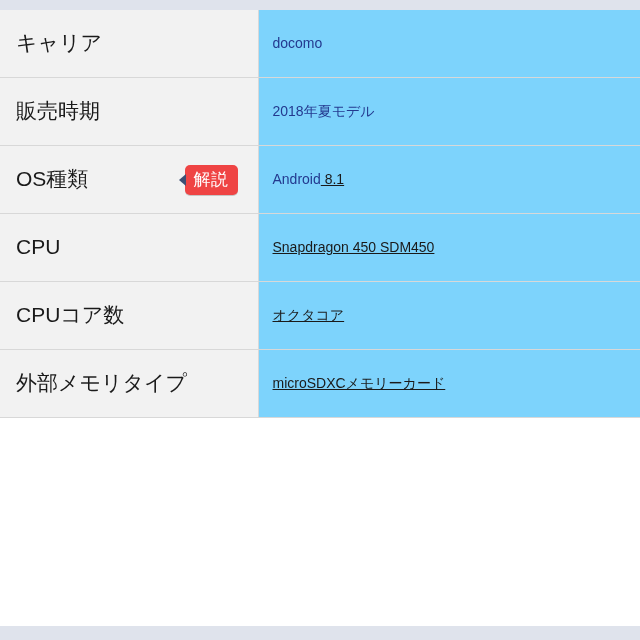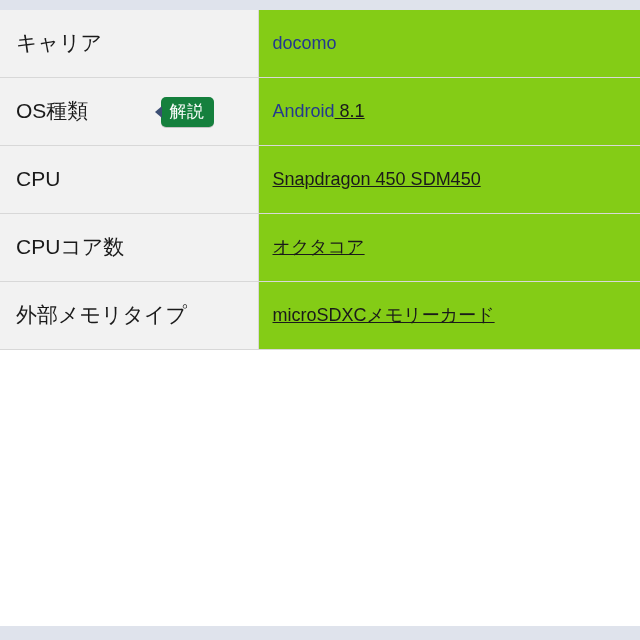--- a/index.html
+++ b/index.html
@@ -85,48 +85,48 @@
     word-break: break-all;
   }
 
   
   .info-badge {
     position: relative;
     flex: 0 0 auto;
     display: inline-flex;
     align-items: center;
     justify-content: center;
-    background: #15803d;
+    background: #ef4444;
     color: #ffffff;
     font-size: 17px;
     line-height: 1;
     border-radius: 5px;
     padding: 6px 9px 7px 9px;
-    margin-right: 32px;
+    margin-right: 8px;
     box-shadow: 0 1px 0 rgba(0,0,0,.18);
     letter-spacing: .5px;
   }
   .info-badge::before {
     content: "";
     position: absolute;
     left: -6px;
     top: 50%;
     transform: translateY(-50%);
     width: 0;
     height: 0;
     border-top: 6px solid transparent;
     border-bottom: 6px solid transparent;
     border-right: 7px solid #3c4f74;
   }
 
   td.value-cell {
-    background: #84cc16;
+    background: #7dd3fc;
     text-align: left;
     color: #1a1a1a;
-    font-size: 18px;
+    font-size: 14px;
     line-height: 1.3;
     padding: 9px 12px 9px 14px;
   }
   .value-line { display: block; }
   .link { color: #23398f; }
   .plain { color: #1a1a1a; text-decoration: underline; }
 
   
   tr.r-tall th.label-cell,
   tr.r-tall td.value-cell { height: 78px; }
@@ -152,20 +152,30 @@
               <span class="label-text">キャリア</span>
             </div>
           </th>
           <td class="value-cell">
             <span class="value-line"><span class="link">docomo</span></span>
           </td>
         </tr>
         <tr class="r-std">
           <th class="label-cell">
             <div class="label-row">
+              <span class="label-text">販売時期</span>
+            </div>
+          </th>
+          <td class="value-cell">
+            <span class="value-line"><span class="link">2018年夏モデル</span></span>
+          </td>
+        </tr>
+        <tr class="r-std">
+          <th class="label-cell">
+            <div class="label-row">
               <span class="label-text">OS種類</span>
               <span class="info-badge">解説</span>
             </div>
           </th>
           <td class="value-cell">
             <span class="value-line"><span class="link">Android</span><span class="plain"> 8.1</span></span>
           </td>
         </tr>
         <tr class="r-std">
           <th class="label-cell">

